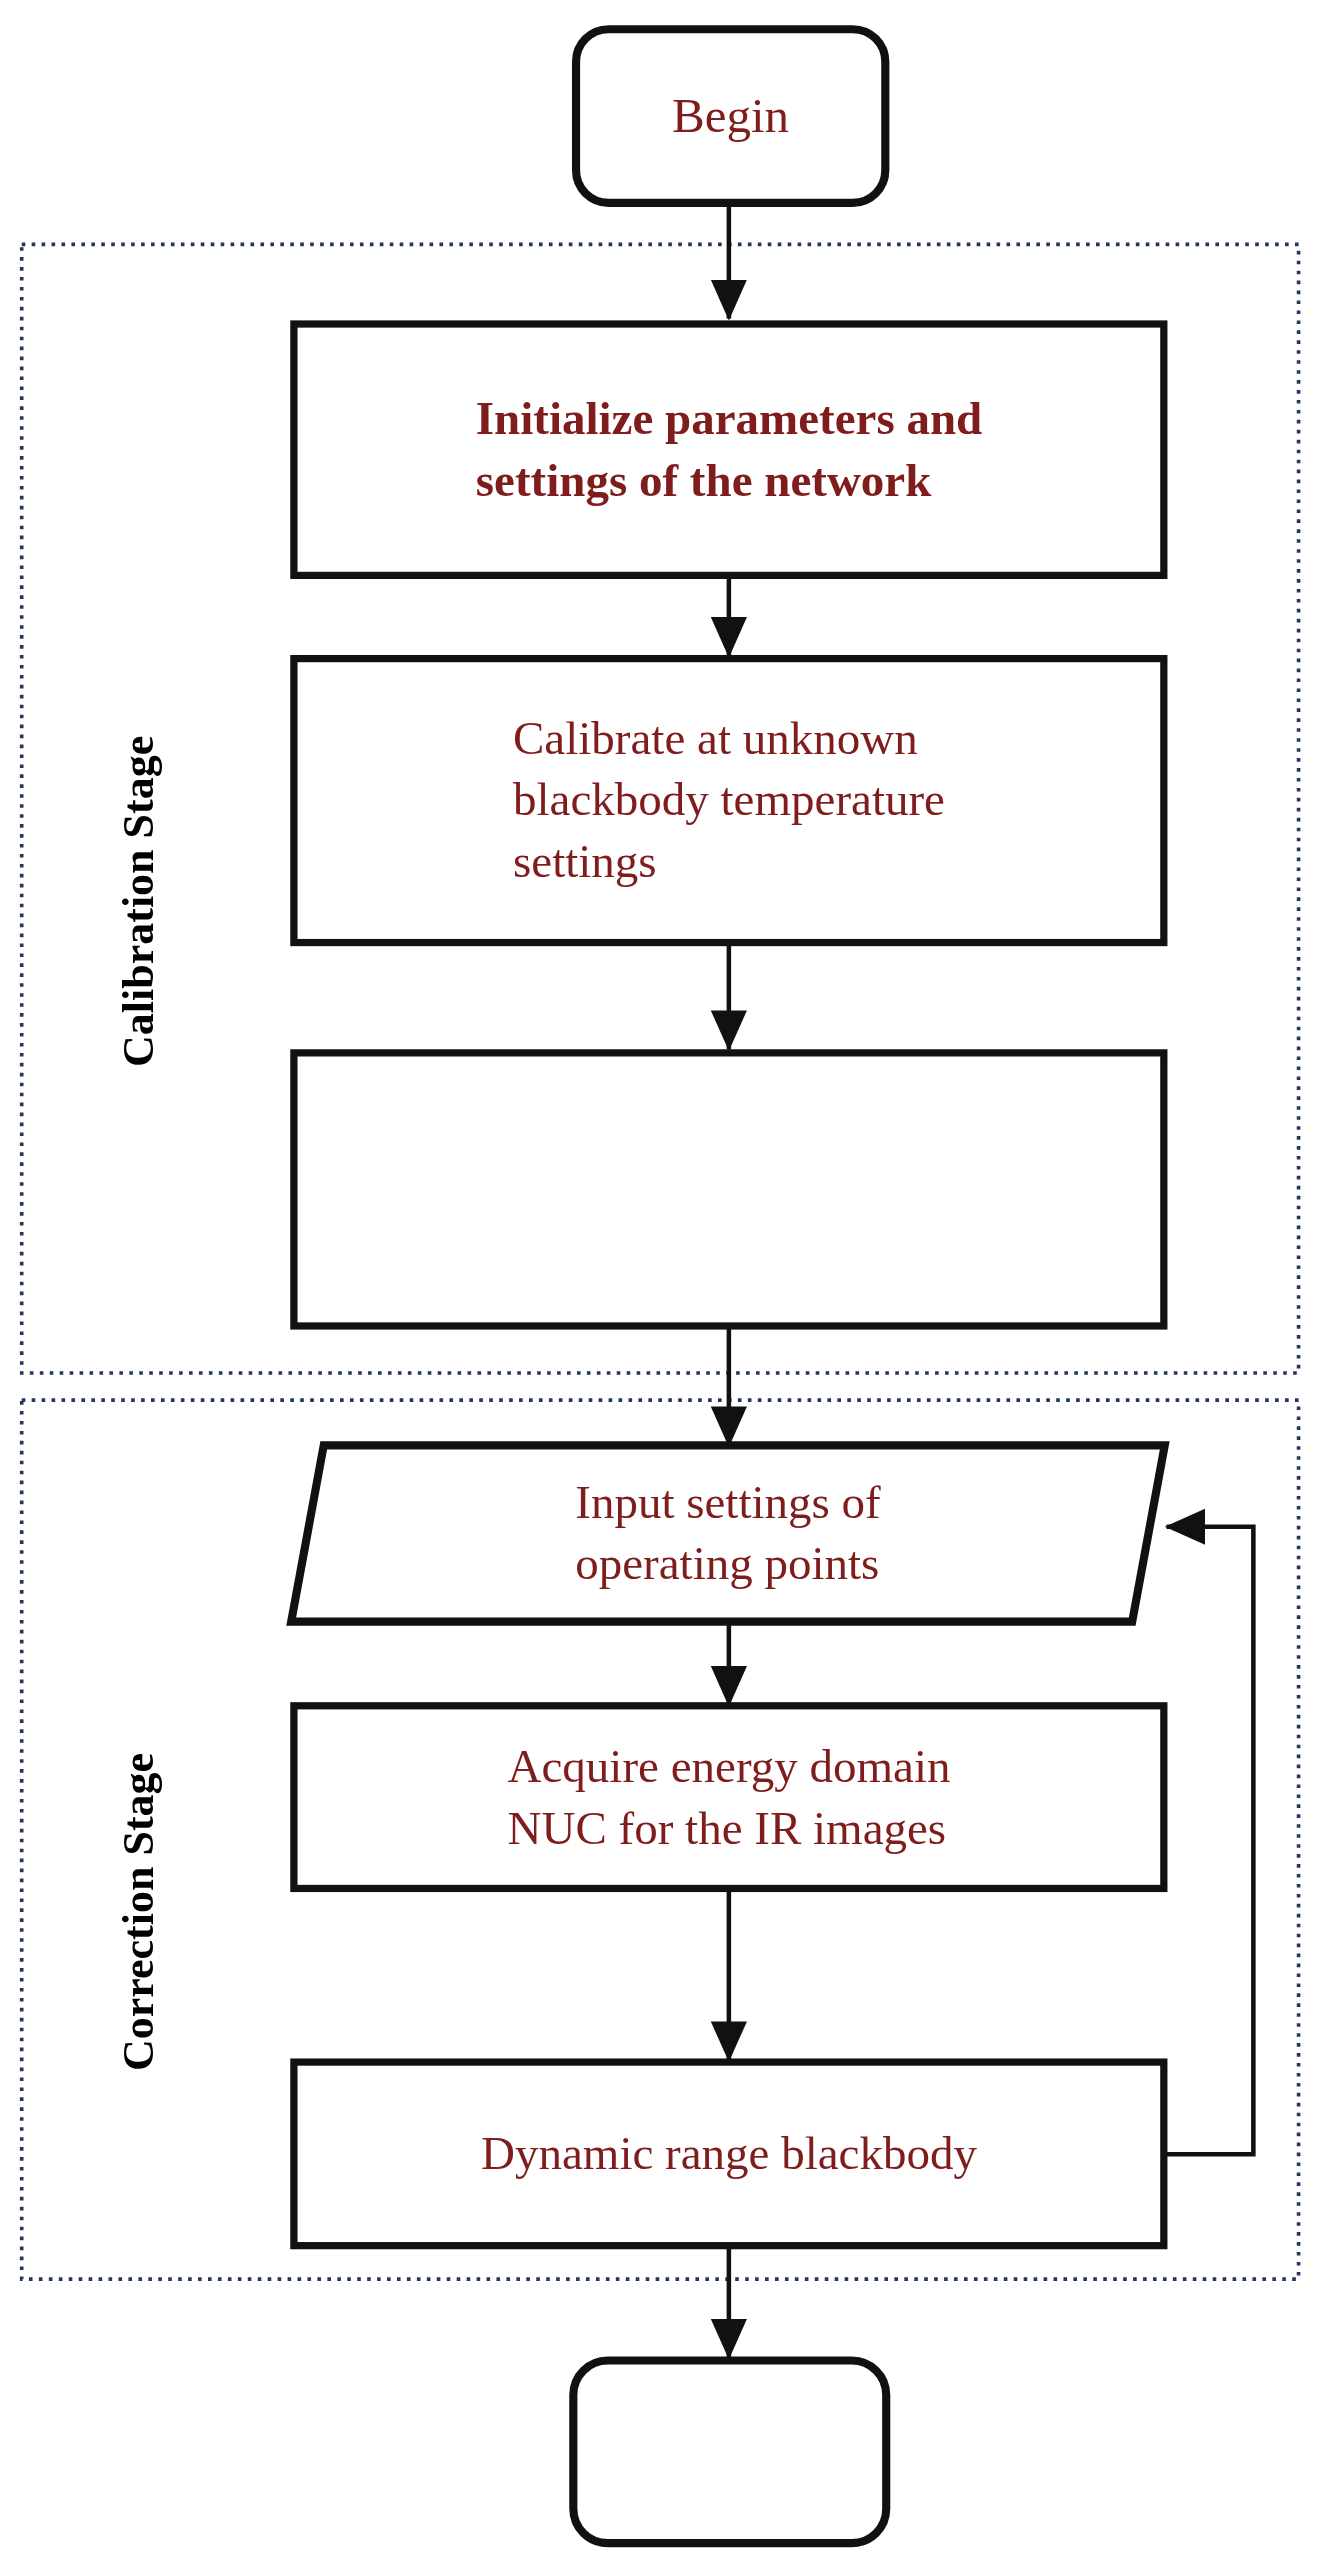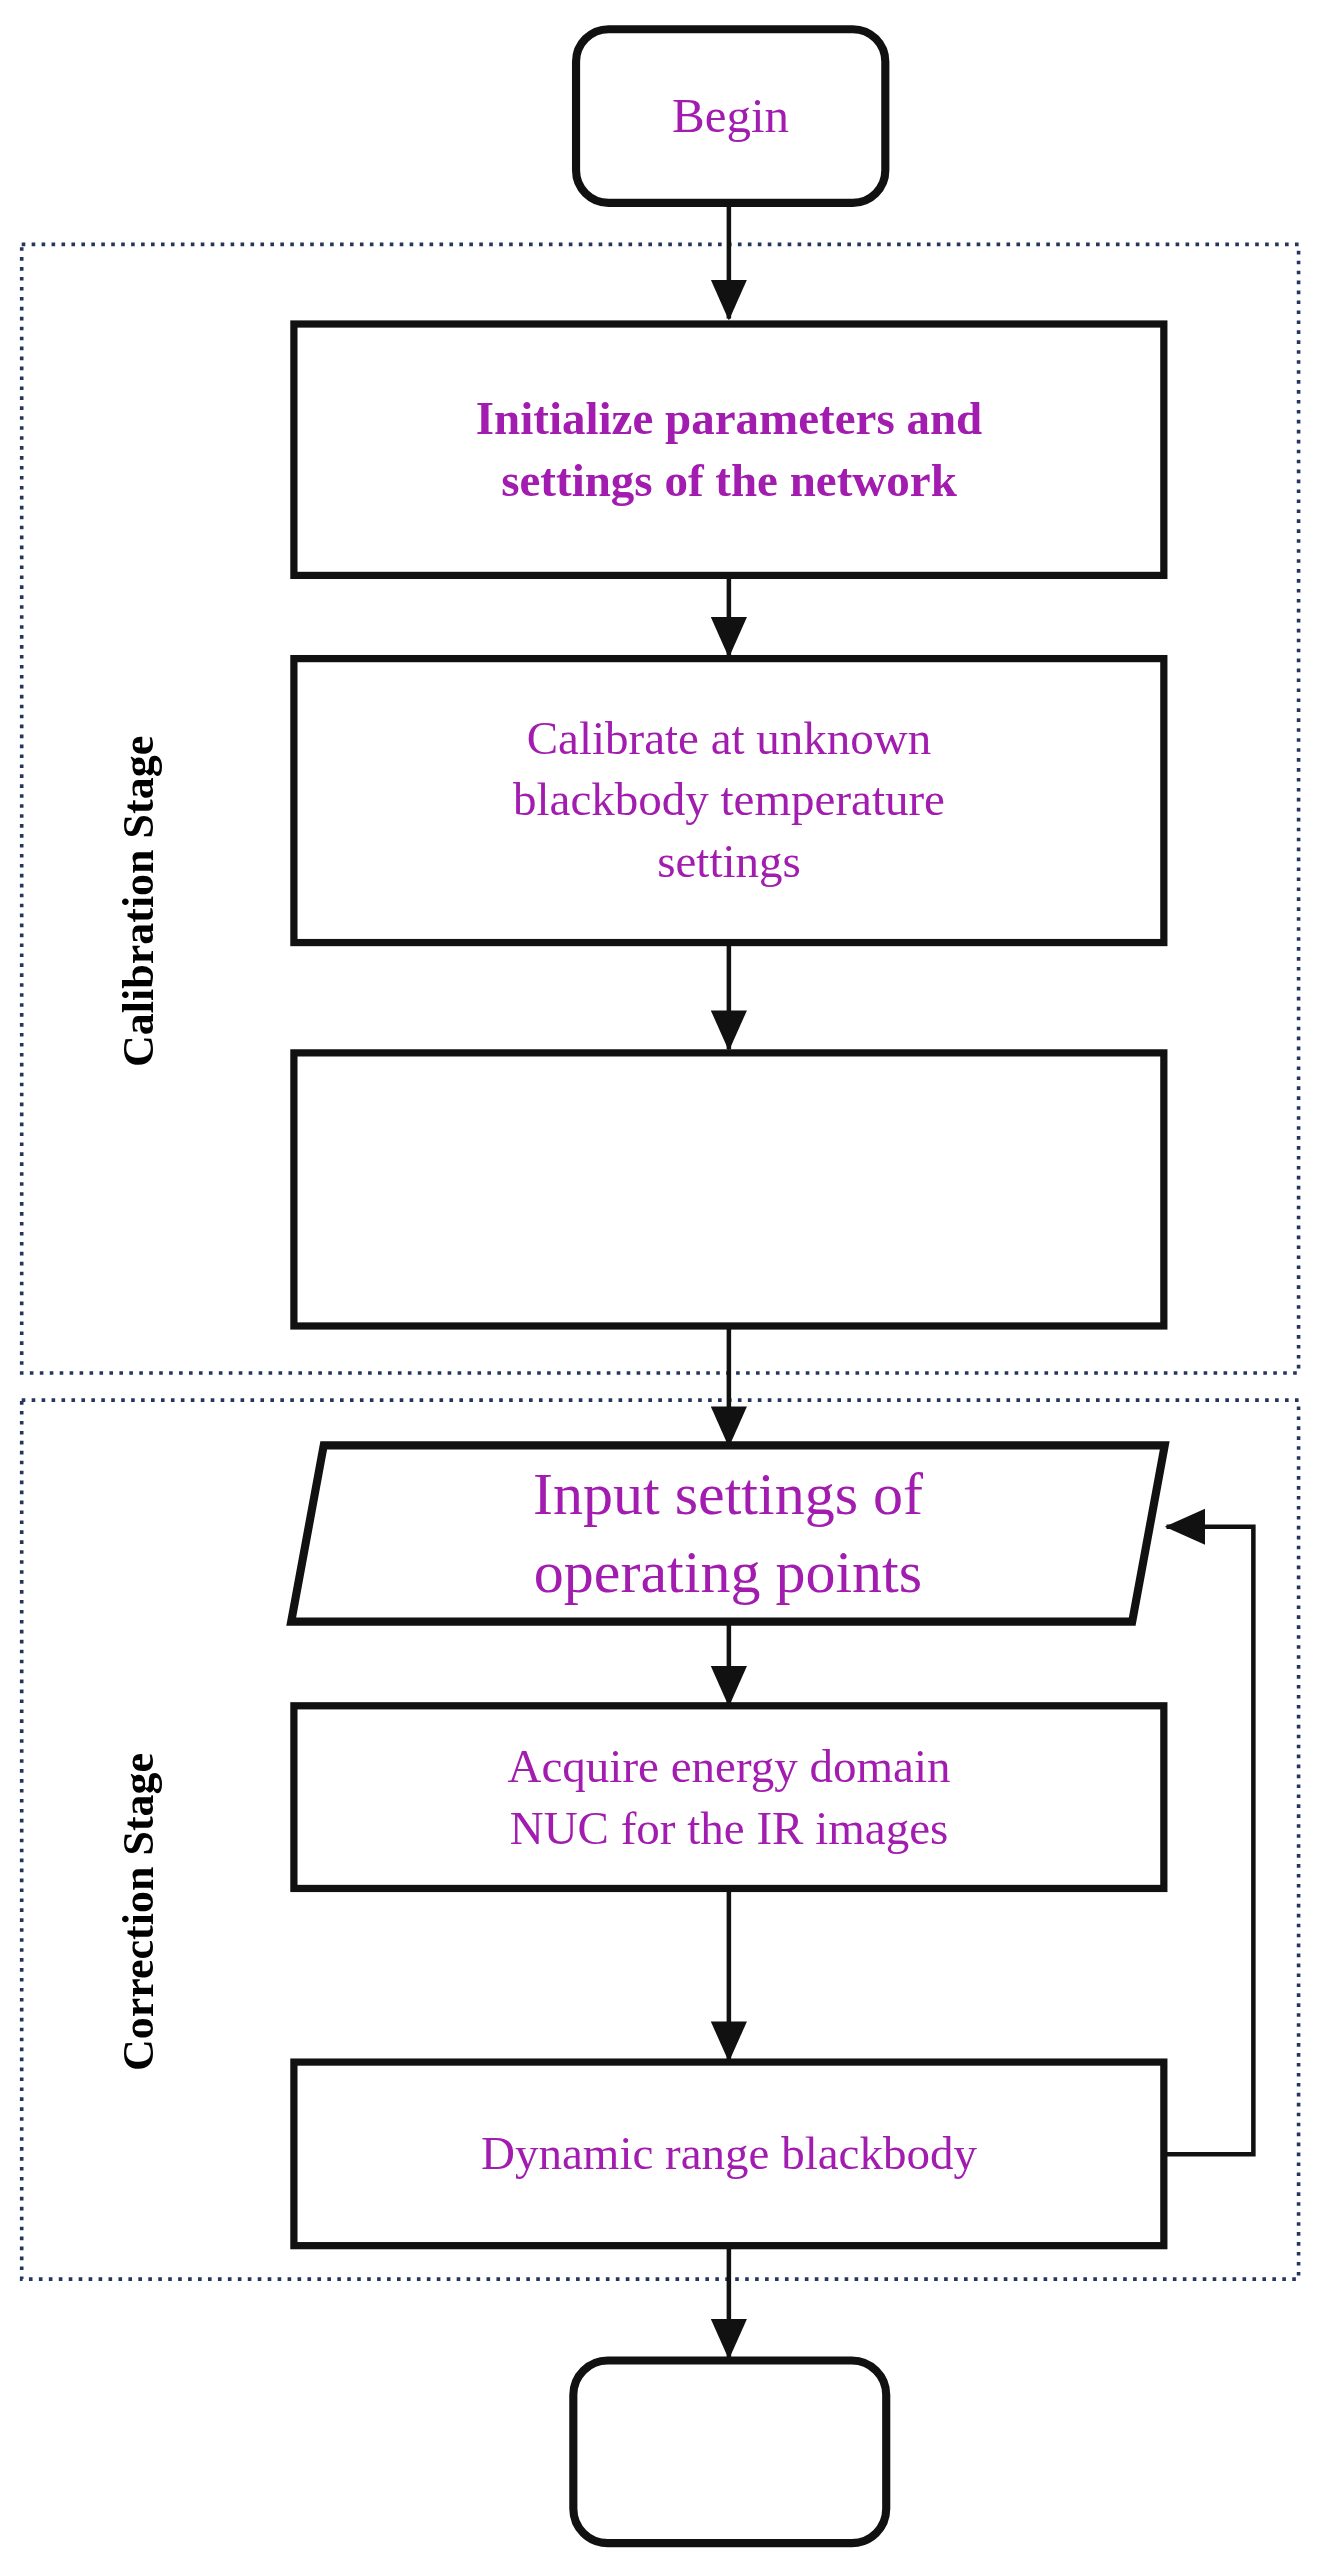--- a/index.html
+++ b/index.html
@@ -24,30 +24,29 @@
     top: 0;
     width: 1323px;
     height: 2576px;
   }
   
   .node-text {
     position: absolute;
     display: flex;
     align-items: center;
     justify-content: center;
-    text-align: center;
-    color: #a21caf;
+    color: #7f1d1d;
     font-family: "Liberation Serif", "DejaVu Serif", serif;
     line-height: 1.30;
     white-space: pre-line;
     pointer-events: none;
   }
   .terminator-text { font-size: 49px; }
   .process-text    { font-size: 47px; }
-  .io-text         { font-size: 60px; }
+  .io-text         { font-size: 47px; }
 
   
   .stage-caption {
     position: absolute;
     font-family: "Liberation Serif", "DejaVu Serif", serif;
     font-weight: bold;
     font-size: 44px;
     color: #000000;
     white-space: nowrap;
     transform-origin: 0 0;

